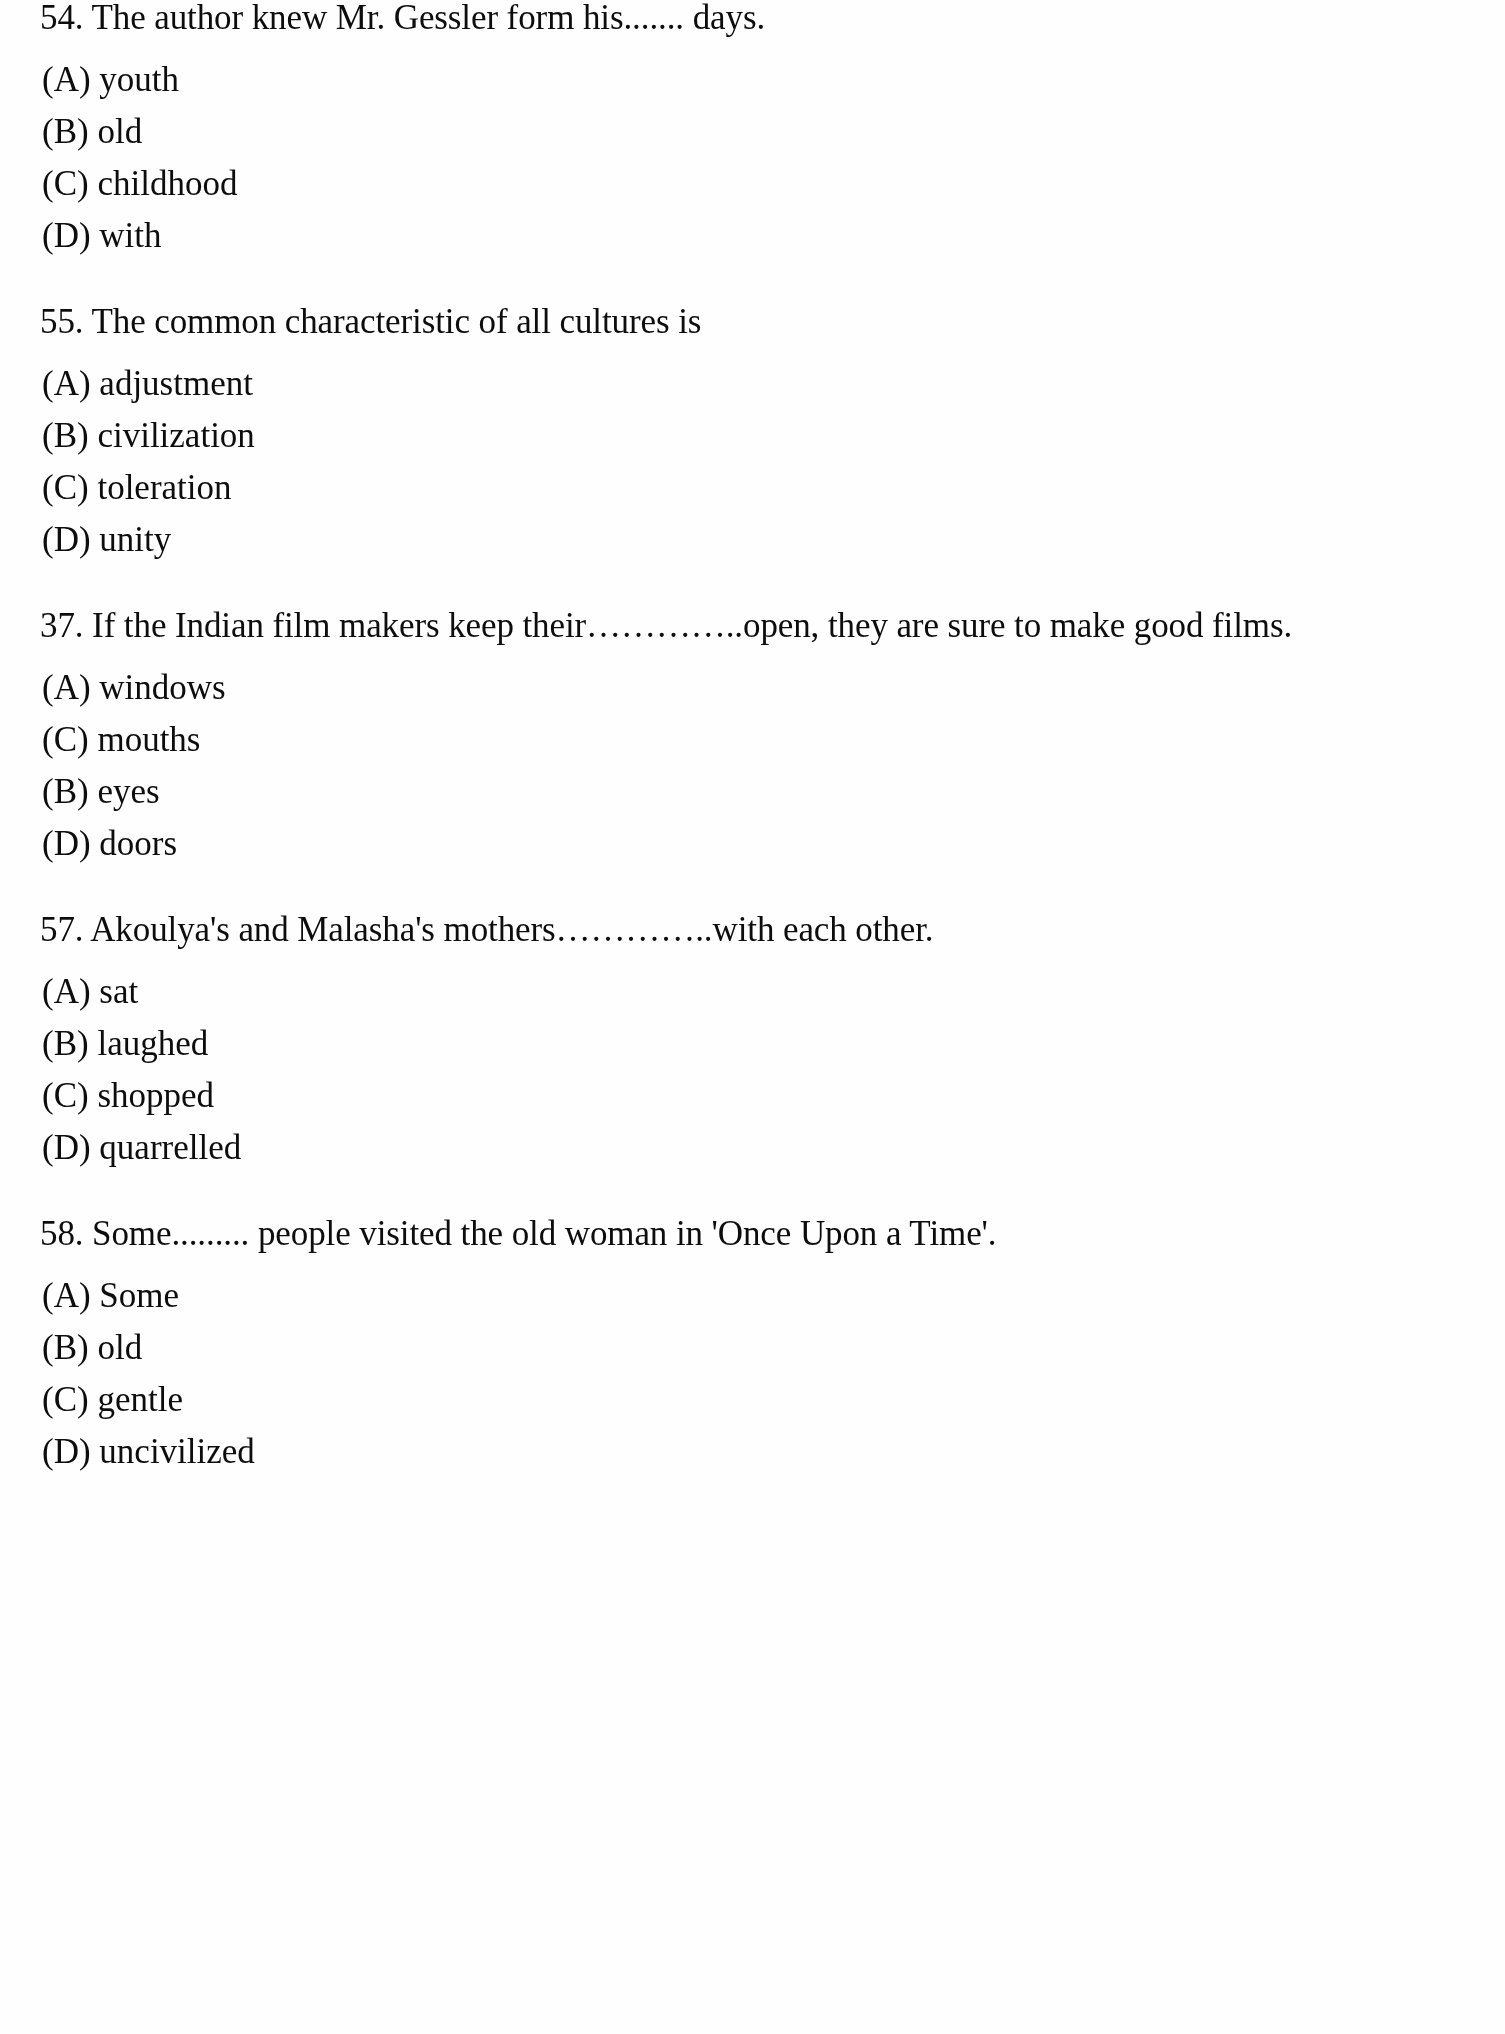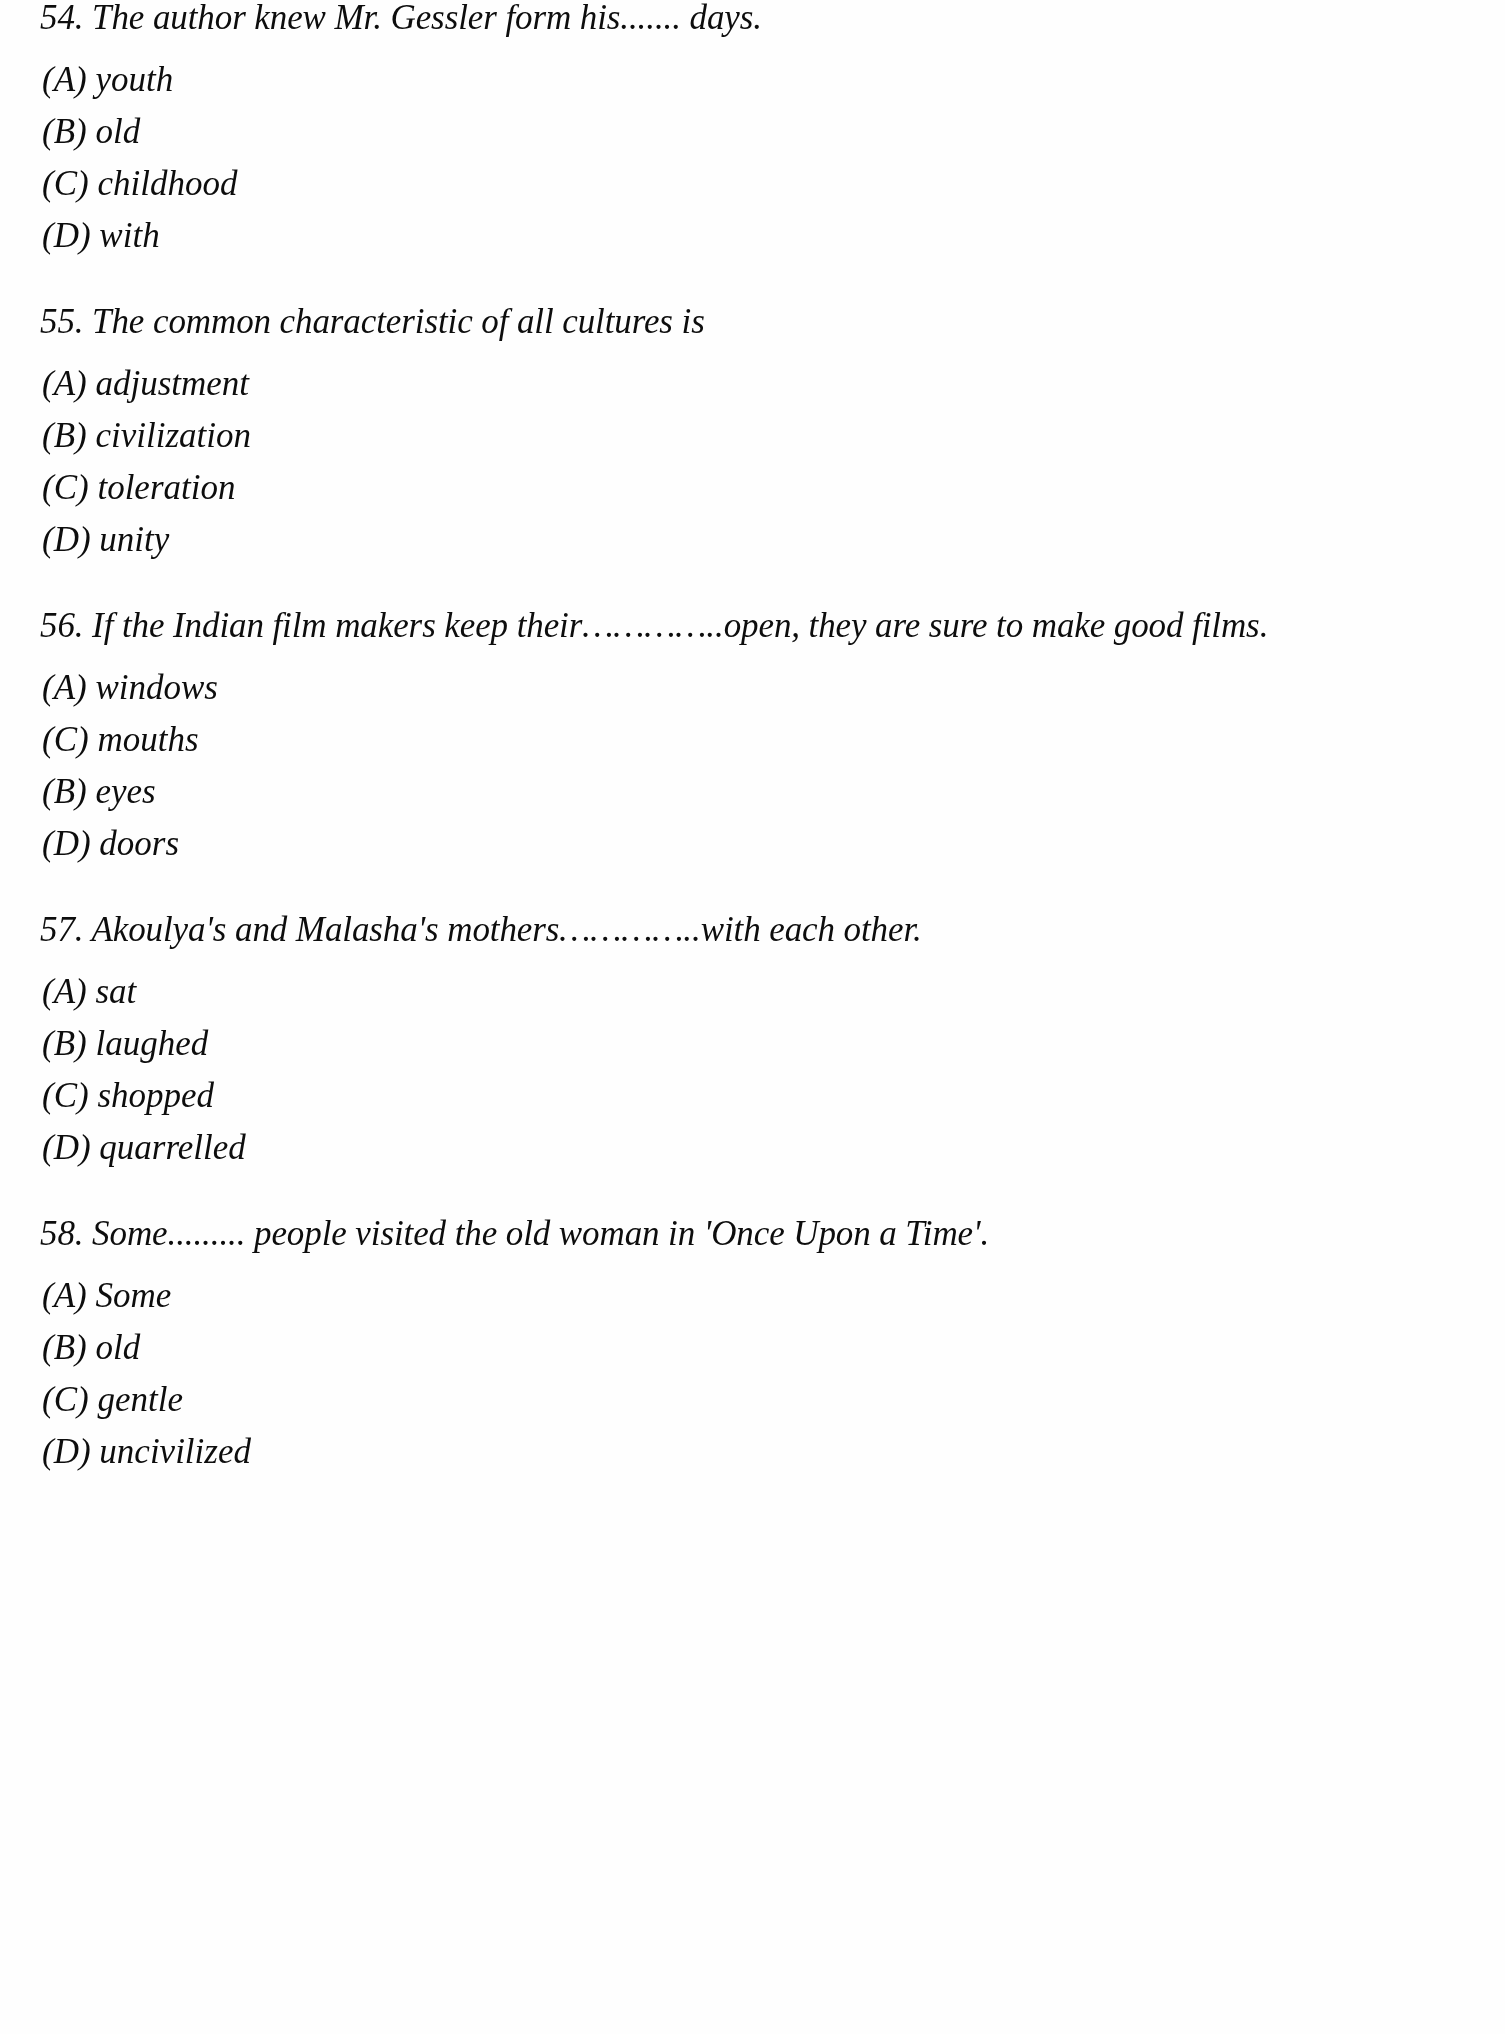--- a/index.html
+++ b/index.html
@@ -16,21 +16,20 @@
     color: #111111;
     position: relative;
   }
   
   .scan-page {
     position: absolute;
     inset: 0;
     background: #fefefe;
     padding: 0;
     box-sizing: border-box;
-    font-style: italic;
   }
   .content {
     position: absolute;
     left: 40px;
     top: -8px;
     width: 1360px;
   }
   .q-block {
     margin: 0 0 34px 0;
   }
@@ -100,21 +99,21 @@
         <span class="opt-label">(C) </span>
         <span class="opt-text">toleration</span>
       </p>
       <p class="opt">
         <span class="opt-label">(D) </span>
         <span class="opt-text">unity</span>
       </p>
     </div>
 
     <div class="q-block">
-      <p class="q-stem">56. If the Indian film makers keep their…………..open, they are sure to make good films.</p>
+      <p class="q-stem">37. If the Indian film makers keep their…………..open, they are sure to make good films.</p>
       <p class="opt">
         <span class="opt-label">(A) </span>
         <span class="opt-text">windows</span>
       </p>
       <p class="opt">
         <span class="opt-label">(C) </span>
         <span class="opt-text">mouths</span>
       </p>
       <p class="opt">
         <span class="opt-label">(B) </span>

